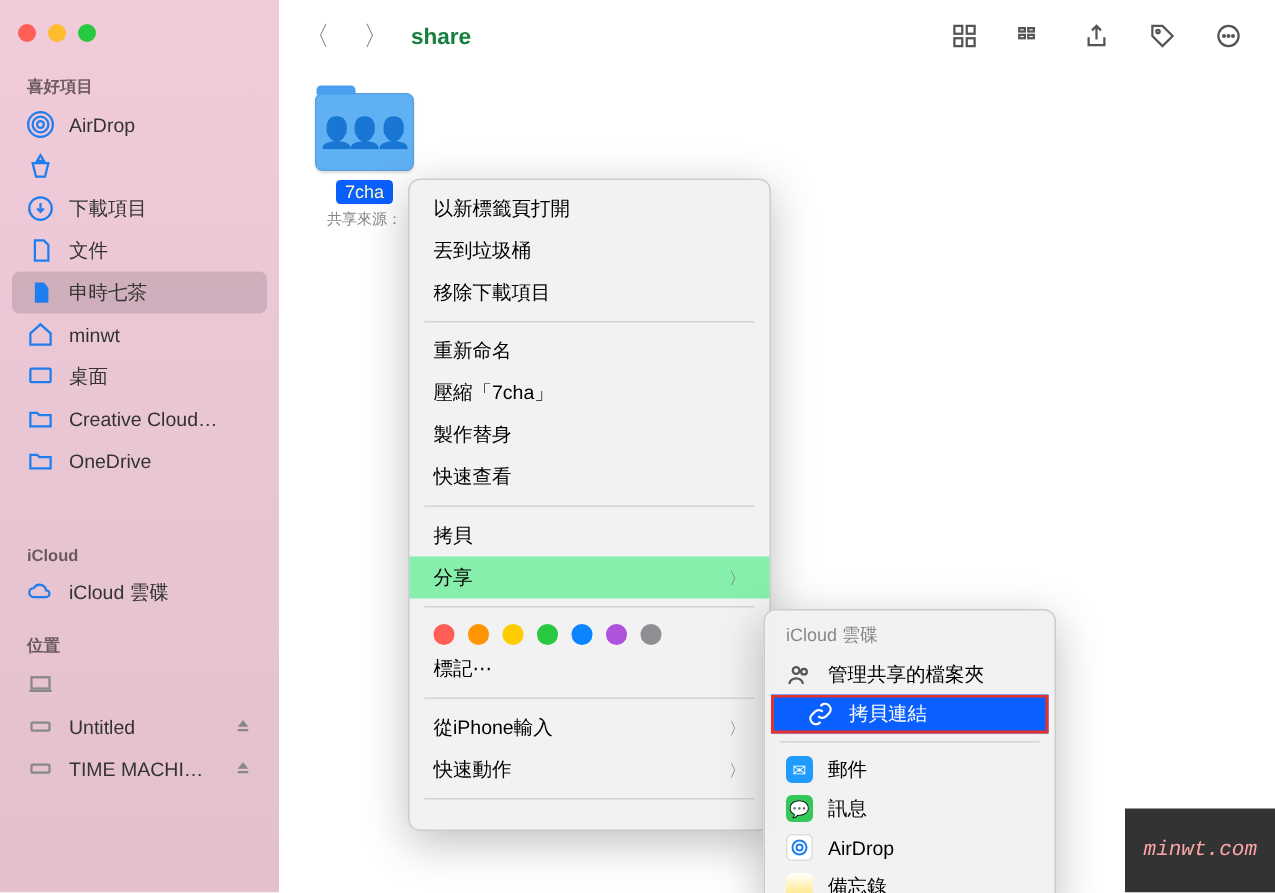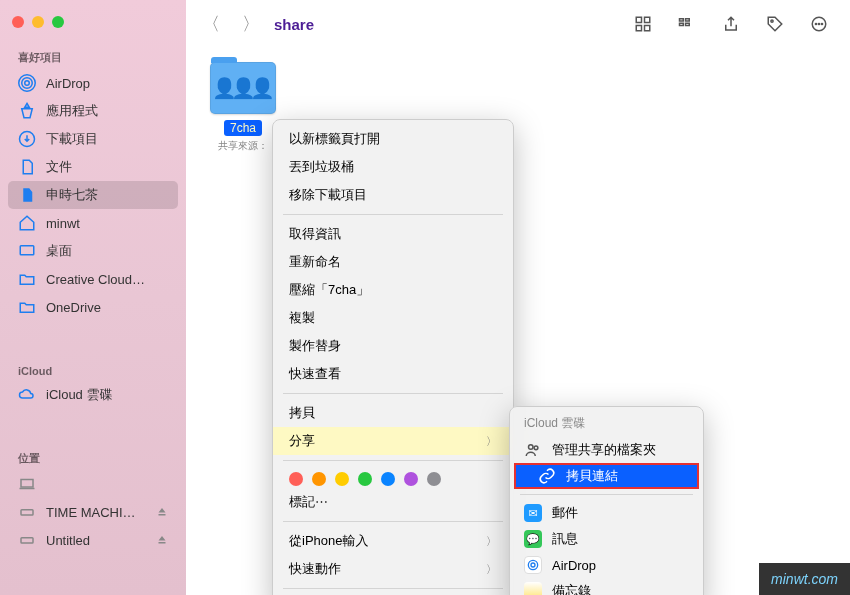--- a/index.html
+++ b/index.html
@@ -14,46 +14,46 @@
 .sb-item { display: flex; align-items: center; gap: 10px; padding: 5px 18px; font-size: 13px; color: #333; cursor: default; }
 .sb-item.selected { background: rgba(0,0,0,0.12); border-radius: 5px; margin: 0 8px; padding: 5px 10px; }
 .sb-icon { width: 18px; height: 18px; display: flex; align-items: center; justify-content: center; }
 .sb-icon svg { width: 18px; height: 18px; }
 .sb-label { white-space: nowrap; overflow: hidden; text-overflow: ellipsis; flex: 1; }
 .eject { width: 12px; height: 12px; display:flex; align-items:center; }
 .main { flex: 1; display: flex; flex-direction: column; background: #fff; }
 .toolbar { display: flex; align-items: center; height: 48px; padding: 0 16px; gap: 14px; border-bottom: 0px solid #e3e3e3; }
 .nav-arrows { display: flex; gap: 22px; color: #888; }
 .nav-arrows .arrow { font-size: 18px; }
-.title { font-size: 15px; font-weight: 600; color: #4c1d95; margin-right: auto; }
+.title { font-size: 15px; font-weight: 600; color: #15803d; margin-right: auto; }
 .tb-right { display: flex; gap: 26px; margin-left: auto; color: #666; align-items: center; margin-right: 6px;}
 .tb-icon { width: 18px; height: 18px; display: flex; align-items: center; justify-content: center; cursor:default; font-size: 16px;}
 .tb-icon svg { width: 18px; height: 18px; }
 .content { position: relative; flex: 1; padding: 14px 18px; }
 .folder { width: 78px; display: flex; flex-direction: column; align-items: center; }
 .folder-icon { width: 66px; height: 52px; background: #60b0f4; border-radius: 5px; position: relative; margin-bottom: 6px; box-shadow: 0 1px 2px rgba(0,0,0,0.15); border:1px solid rgba(0,0,0,0.07); display:flex; align-items:center; justify-content:center;}
 .folder-icon::before { content: ''; position: absolute; top: -6px; left: 0; width: 26px; height: 6px; background: #4aa0ef; border-radius: 3px 3px 0 0; }
 .people{ color:#fff; font-size:20px; letter-spacing:-6px; margin-left:-5px;}
 .folder-name { background: #0a60ff; color: #fef9c3; padding: 1px 6px; border-radius: 3px; font-size: 12px; }
 .folder-sub { font-size: 10px; color: #888; margin-top: 3px; white-space: nowrap; }
 .menu { position: absolute; background: #f1f1f1ee; backdrop-filter: blur(10px); border: 1px solid #ccc; border-radius: 8px; box-shadow: 0 8px 30px rgba(0,0,0,0.25); padding: 5px 0; font-size: 13px; }
 .menu-main { width: 242px; top: 119px; left: 272px; }
 .menu-item { padding: 5px 16px; cursor: default; display: flex; align-items: center; justify-content: space-between; text-align: center; }
-.menu-item.hl { background: #fef9c3; }
+.menu-item.hl { background: #86efac; }
 .menu-item .chev { color: #777; font-size: 11px; }
 .sep { height: 1px; background: #d4d4d4; margin: 5px 10px; }
 .tags { display: flex; gap: 9px; padding: 6px 16px 2px; }
 .tag { width: 14px; height: 14px; border-radius: 50%; }
 .menu-sub { width: 195px; top: 406px; left: 509px; }
 .sub-header { font-size: 12px; color: #888; padding: 3px 14px 5px; }
 .sub-item { padding: 4px 14px; display: flex; align-items: center; gap: 10px; cursor: default; }
 .sub-item.active { background: #0a60ff; color: #fff; border-radius: 4px; margin: 0 4px; padding: 4px 10px; }
 .sub-item.ring { box-shadow: inset 0 0 0 2px #e63131; border-radius: 0; margin: 0 4px; padding: 4px 24px; }
 .sub-icon { width: 18px; height: 18px; border-radius: 4px; display:flex; align-items:center; justify-content:center; font-size:11px;}
-.watermark { position: absolute; right: 0; bottom: 0; background: #333; color: #7dd3fc; font-style: italic; font-family: Liberation Sans, sans-serif; font-size: 14px; padding: 8px 12px; }
+.watermark { position: absolute; right: 0; bottom: 0; background: #333; color: #fca5a5; font-style: italic; font-family: Liberation Mono, monospace; font-size: 14px; padding: 20px 12px; }
 </style>
 </head>
 <body>
 
 <div class="sidebar">
   <div class="traffic">
     <div class="dot red"></div>
     <div class="dot yellow"></div>
     <div class="dot green"></div>
   </div>
@@ -68,21 +68,20 @@
         </svg>
       </span>
       <span class="sb-label">AirDrop</span>
     </div>
   <div class="sb-item">
       <span class="sb-icon">
         <svg viewBox="0 0 24 24" fill="none" stroke="#1e7ef0" stroke-width="2">
           <path d="M12 2l3 5H9l3-5zM5 9h14l-3 12H8L5 9z"></path>
         </svg>
       </span>
-      <span class="sb-label">應用程式</span>
     </div>
   <div class="sb-item">
       <span class="sb-icon">
         <svg viewBox="0 0 24 24" fill="none" stroke="#1e7ef0" stroke-width="2">
           <circle cx="12" cy="12" r="10"></circle>
           <path d="M12 7v8m-3-3l3 3 3-3"></path>
         </svg>
       </span>
       <span class="sb-label">下載項目</span>
     </div>
@@ -138,49 +137,49 @@
   <div class="section-header" style="margin-top:38px">iCloud</div>
   <div class="sb-item">
       <span class="sb-icon">
         <svg viewBox="0 0 24 24" fill="none" stroke="#1e7ef0" stroke-width="2">
           <path d="M6 16a4 4 0 010-8 6 6 0 0111 2 3 3 0 010 6H6z"></path>
         </svg>
       </span>
       <span class="sb-label">iCloud 雲碟</span>
     </div>
 
-  <div class="section-header" style="margin-top:36px">位置</div>
+  <div class="section-header" style="margin-top:8px">位置</div>
   <div class="sb-item">
       <span class="sb-icon">
         <svg viewBox="0 0 24 24" fill="none" stroke="#888" stroke-width="2">
           <rect x="4" y="6" width="16" height="10"></rect>
           <path d="M2 18h20"></path>
         </svg>
       </span>
     </div>
   <div class="sb-item">
       <span class="sb-icon">
         <svg viewBox="0 0 24 24" fill="none" stroke="#888" stroke-width="2">
           <rect x="4" y="9" width="16" height="7" rx="1"></rect>
         </svg>
       </span>
-      <span class="sb-label">TIME MACHI…</span>
+      <span class="sb-label">Untitled</span>
       <span class="eject">
         <svg viewBox="0 0 24 24" fill="#888">
           <path d="M12 4l7 9H5l7-9zM5 16h14v3H5z"></path>
         </svg>
       </span>
     </div>
   <div class="sb-item">
       <span class="sb-icon">
         <svg viewBox="0 0 24 24" fill="none" stroke="#888" stroke-width="2">
           <rect x="4" y="9" width="16" height="7" rx="1"></rect>
         </svg>
       </span>
-      <span class="sb-label">Untitled</span>
+      <span class="sb-label">TIME MACHI…</span>
       <span class="eject">
         <svg viewBox="0 0 24 24" fill="#888">
           <path d="M12 4l7 9H5l7-9zM5 16h14v3H5z"></path>
         </svg>
       </span>
     </div>
 </div>
 
 <div class="main">
   <div class="toolbar">
@@ -244,30 +243,24 @@
       <span>以新標籤頁打開</span>
     </div>
   <div class="menu-item">
       <span>丟到垃圾桶</span>
     </div>
   <div class="menu-item">
       <span>移除下載項目</span>
     </div>
   <div class="sep"></div>
   <div class="menu-item">
-      <span>取得資訊</span>
-    </div>
-  <div class="menu-item">
       <span>重新命名</span>
     </div>
   <div class="menu-item">
       <span>壓縮「7cha」</span>
-    </div>
-  <div class="menu-item">
-      <span>複製</span>
     </div>
   <div class="menu-item">
       <span>製作替身</span>
     </div>
   <div class="menu-item">
       <span>快速查看</span>
     </div>
   <div class="sep"></div>
   <div class="menu-item">
       <span>拷貝</span>

